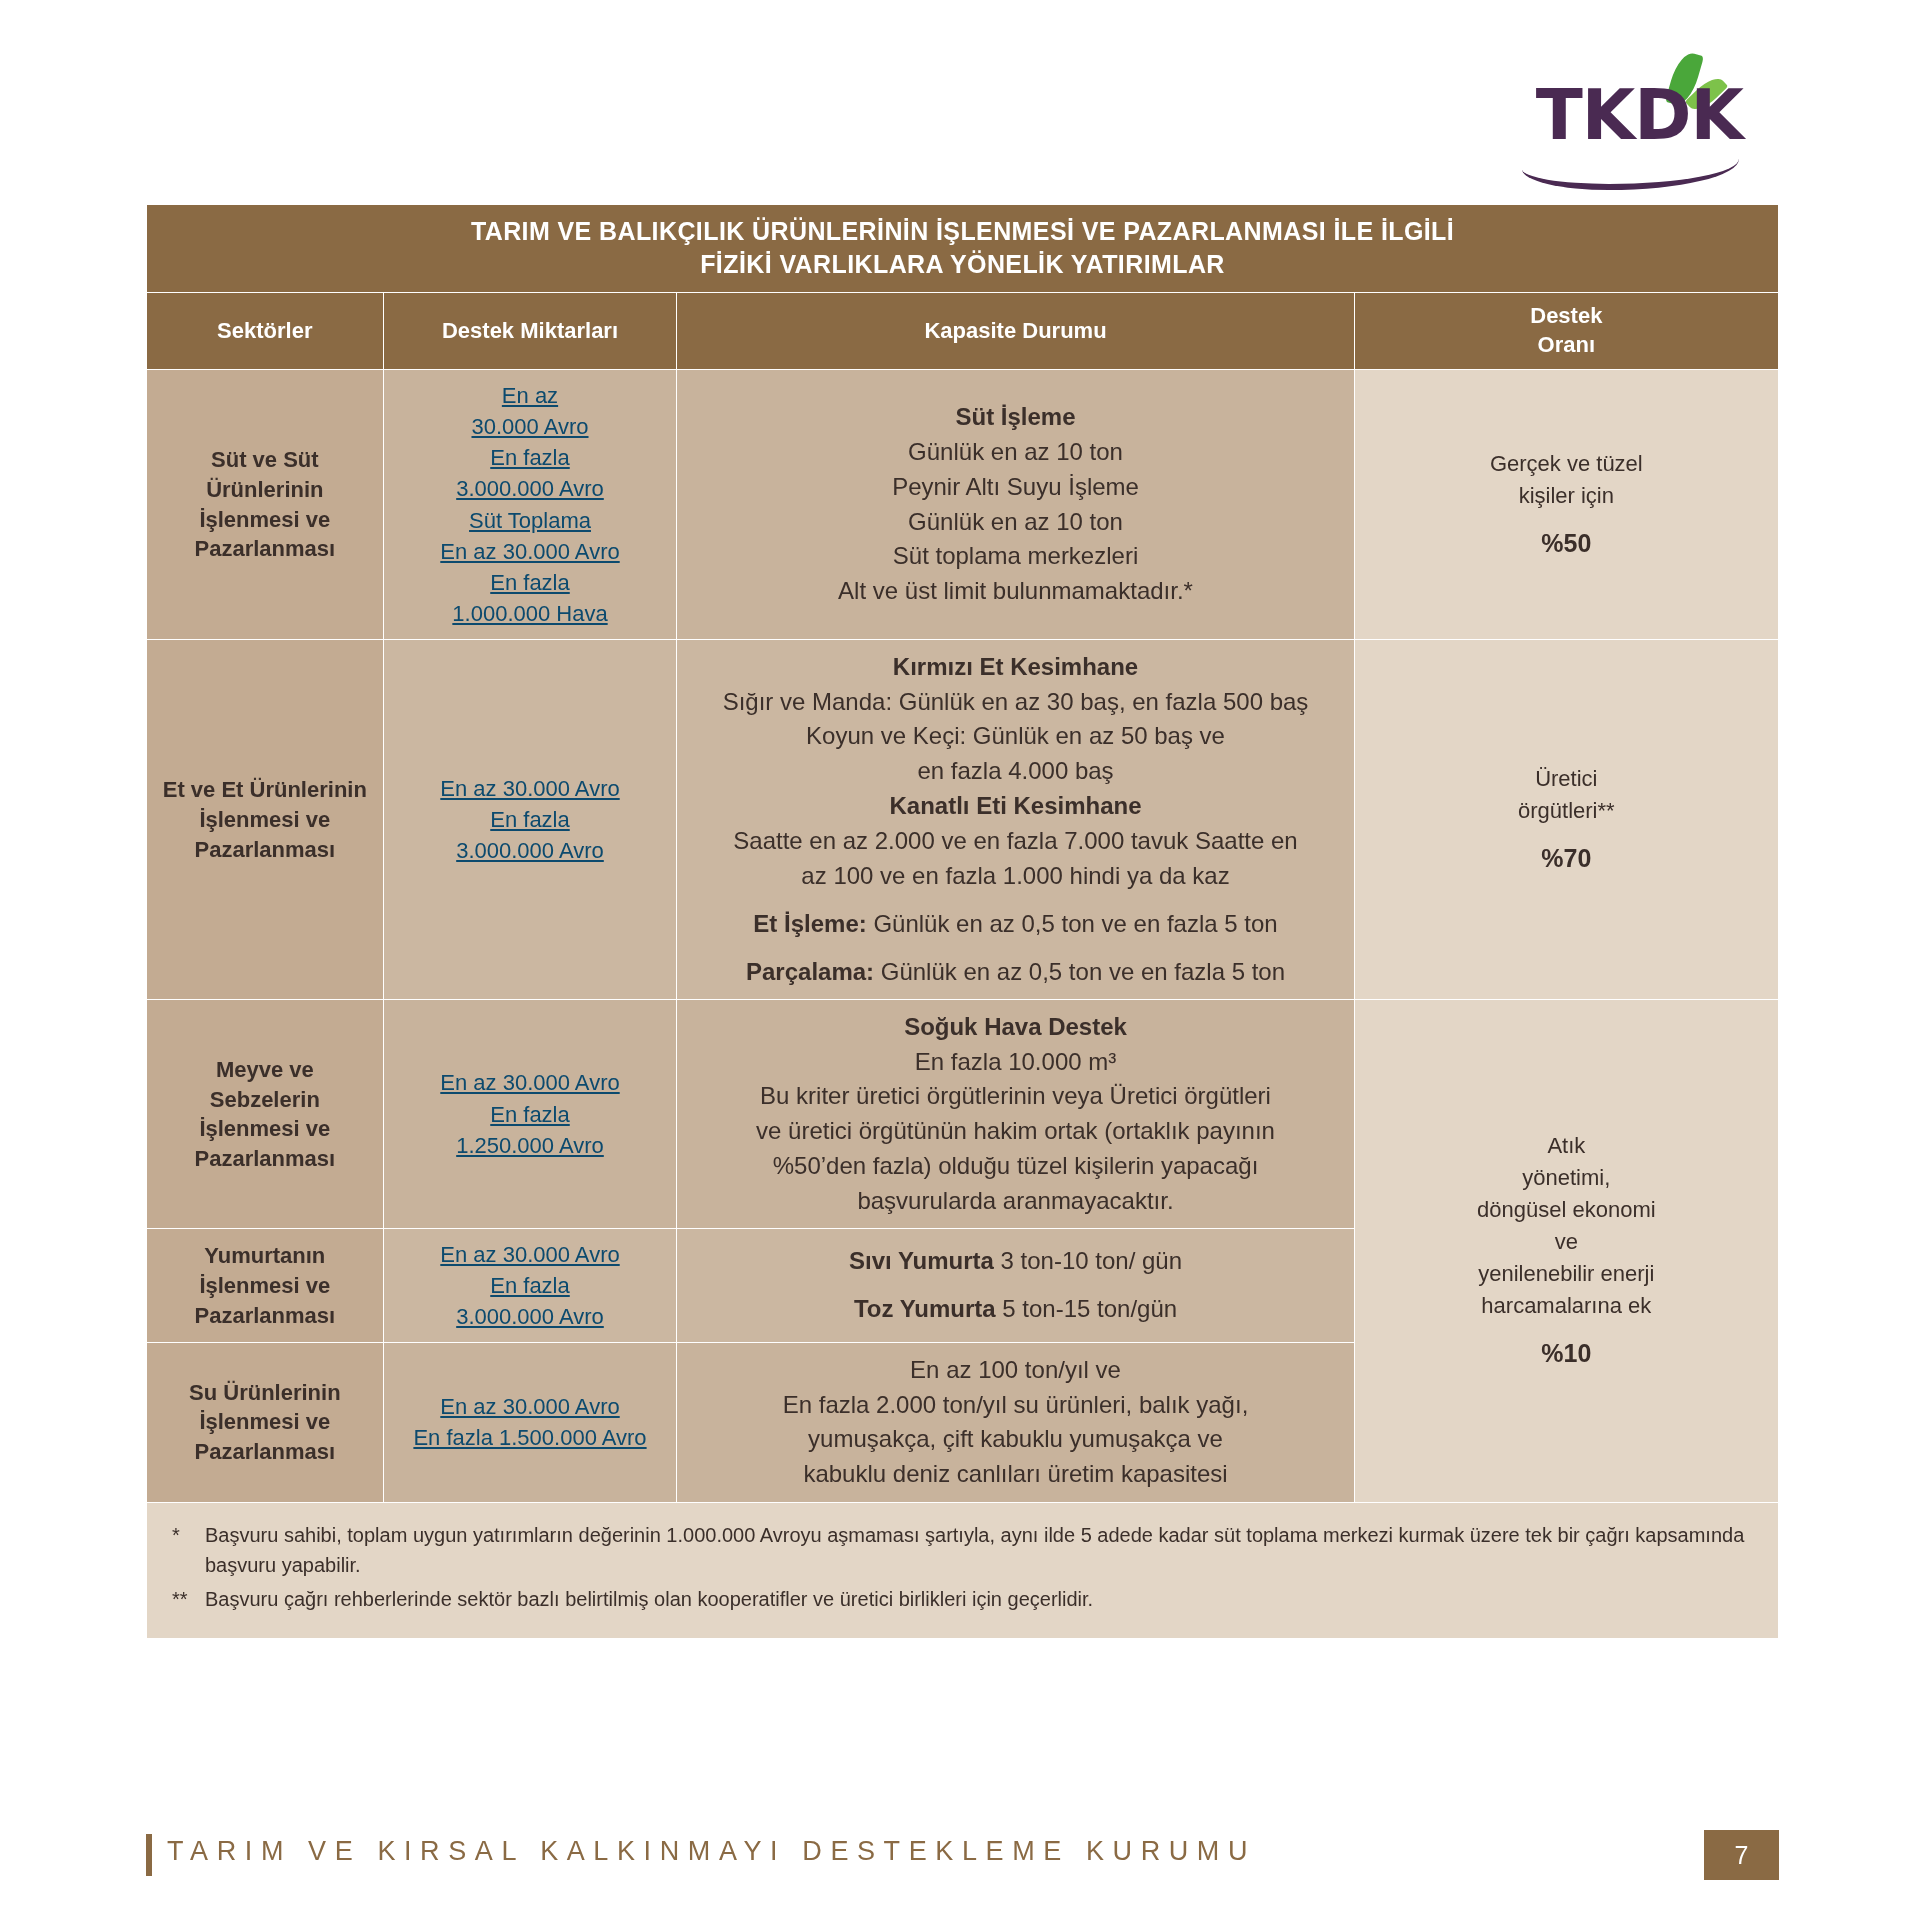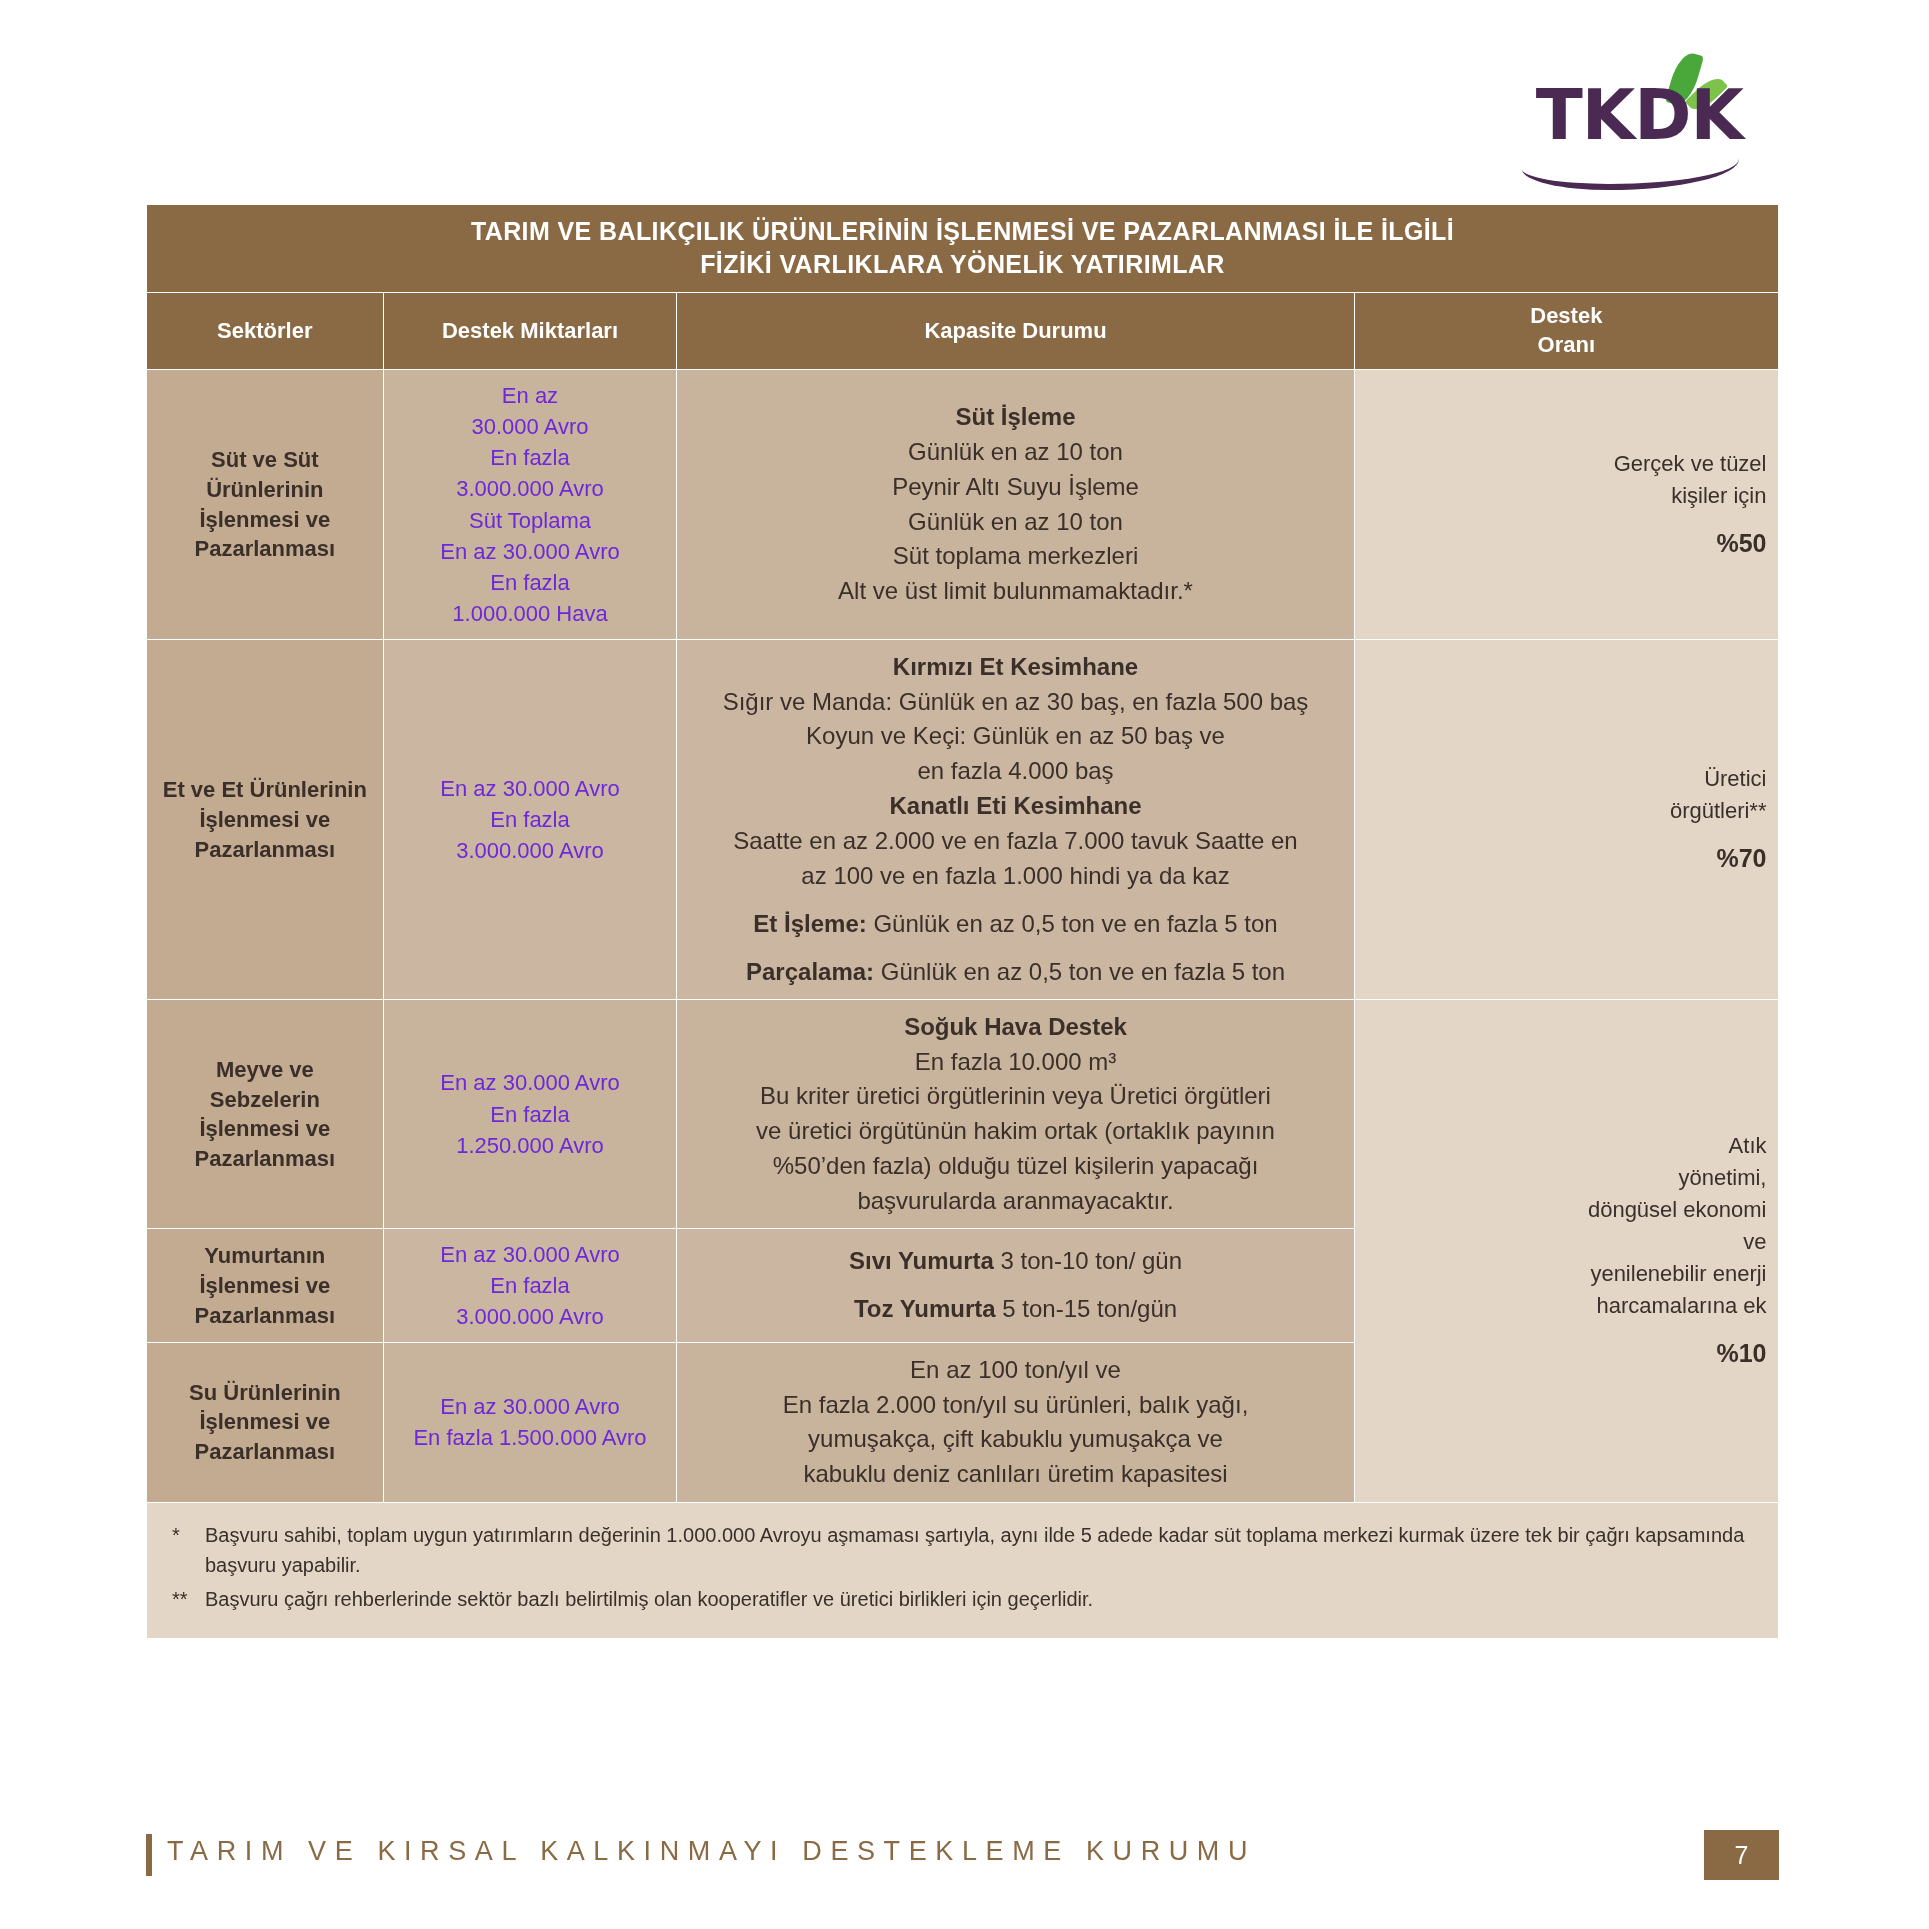--- a/index.html
+++ b/index.html
@@ -107,32 +107,33 @@
     font-weight: 700;
     font-size: 22px;
     line-height: 1.35;
     color: #3b2f2a;
   }
   .c-amount {
     background: #c8b39c;
     text-align: center;
     font-size: 22px;
     line-height: 1.42;
-    color: #6d28d9;
+    color: #0c4a6e;
+    text-decoration: underline;
   }
   .c-capacity {
     background: #c8b39c;
     text-align: center;
     font-size: 24px;
     line-height: 1.45;
     color: #3b2f2a;
   }
   .c-rate {
     background: #e3d6c6;
-    text-align: right;
+    text-align: center;
     font-size: 22px;
     line-height: 1.45;
     color: #3b2f2a;
   }
   .c-capacity.lighter { background: #cbb7a1; }
   .c-amount.lighter { background: #cbb7a1; }
 
   .b { font-weight: 700; }
   .pct { font-weight: 700; font-size: 25px; }
   .sp { display: block; height: 13.4px; }

